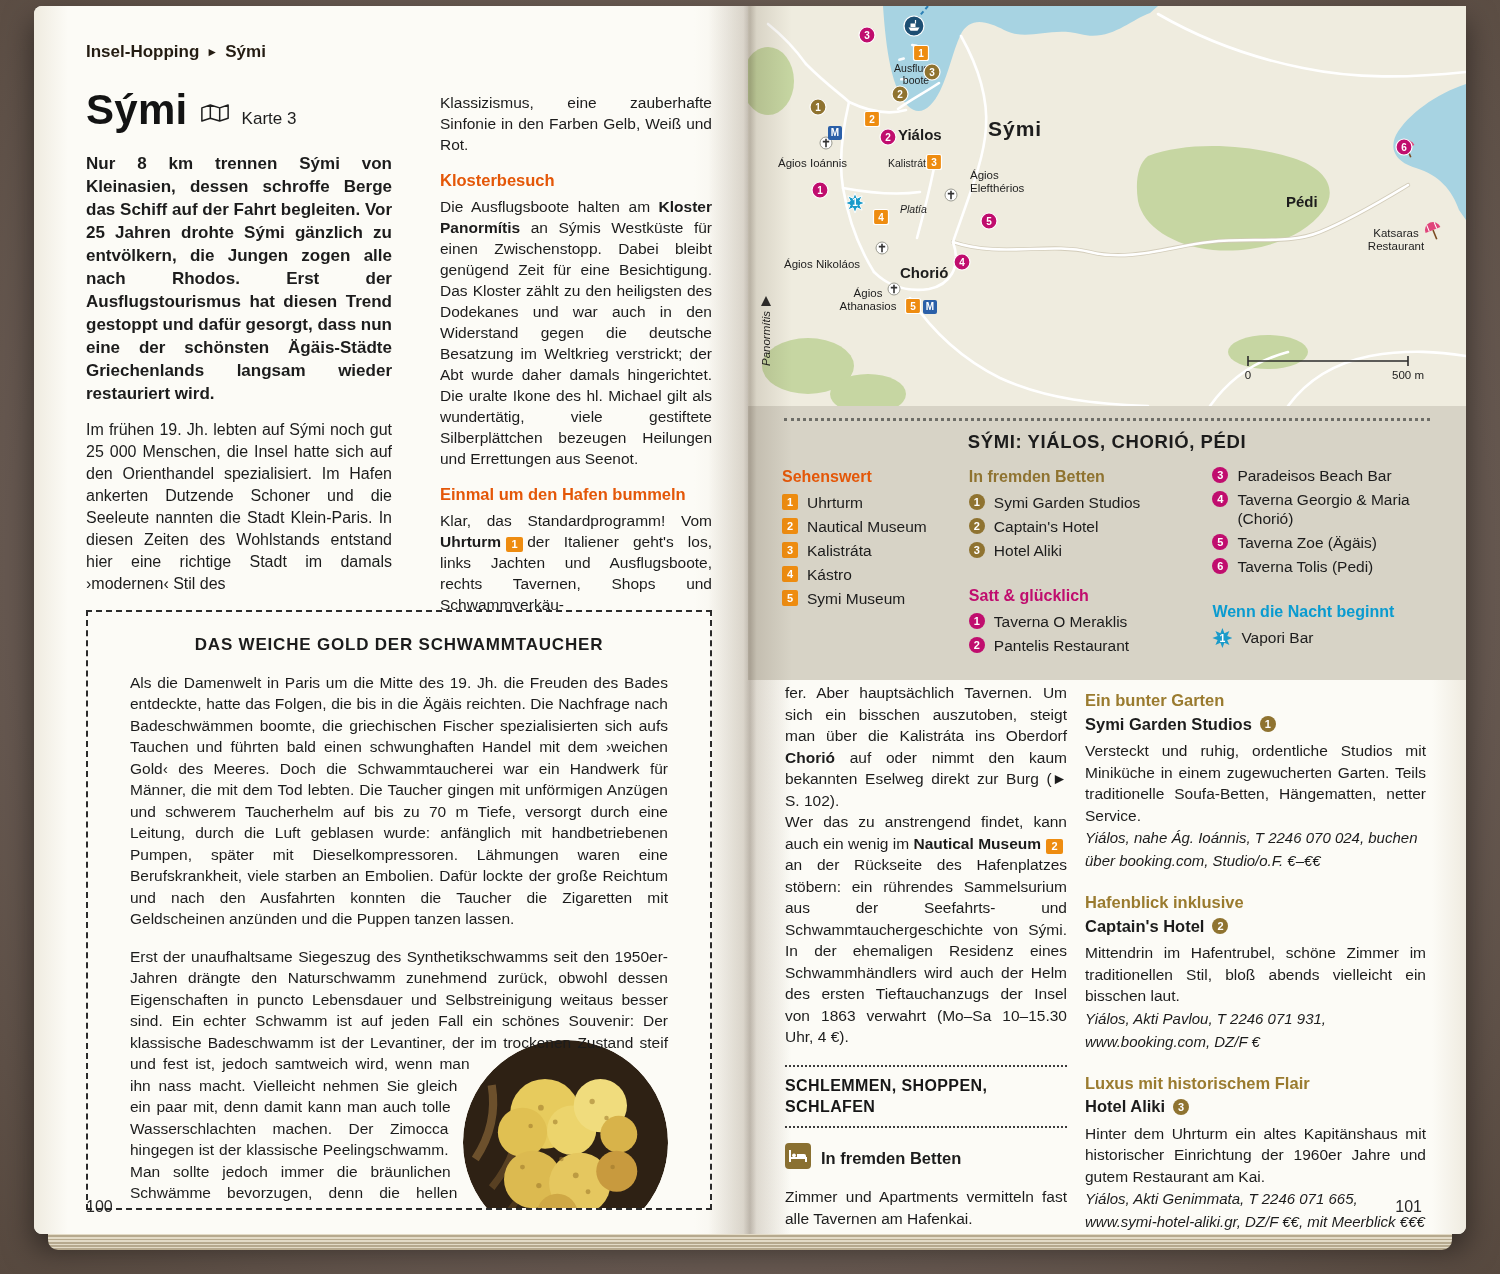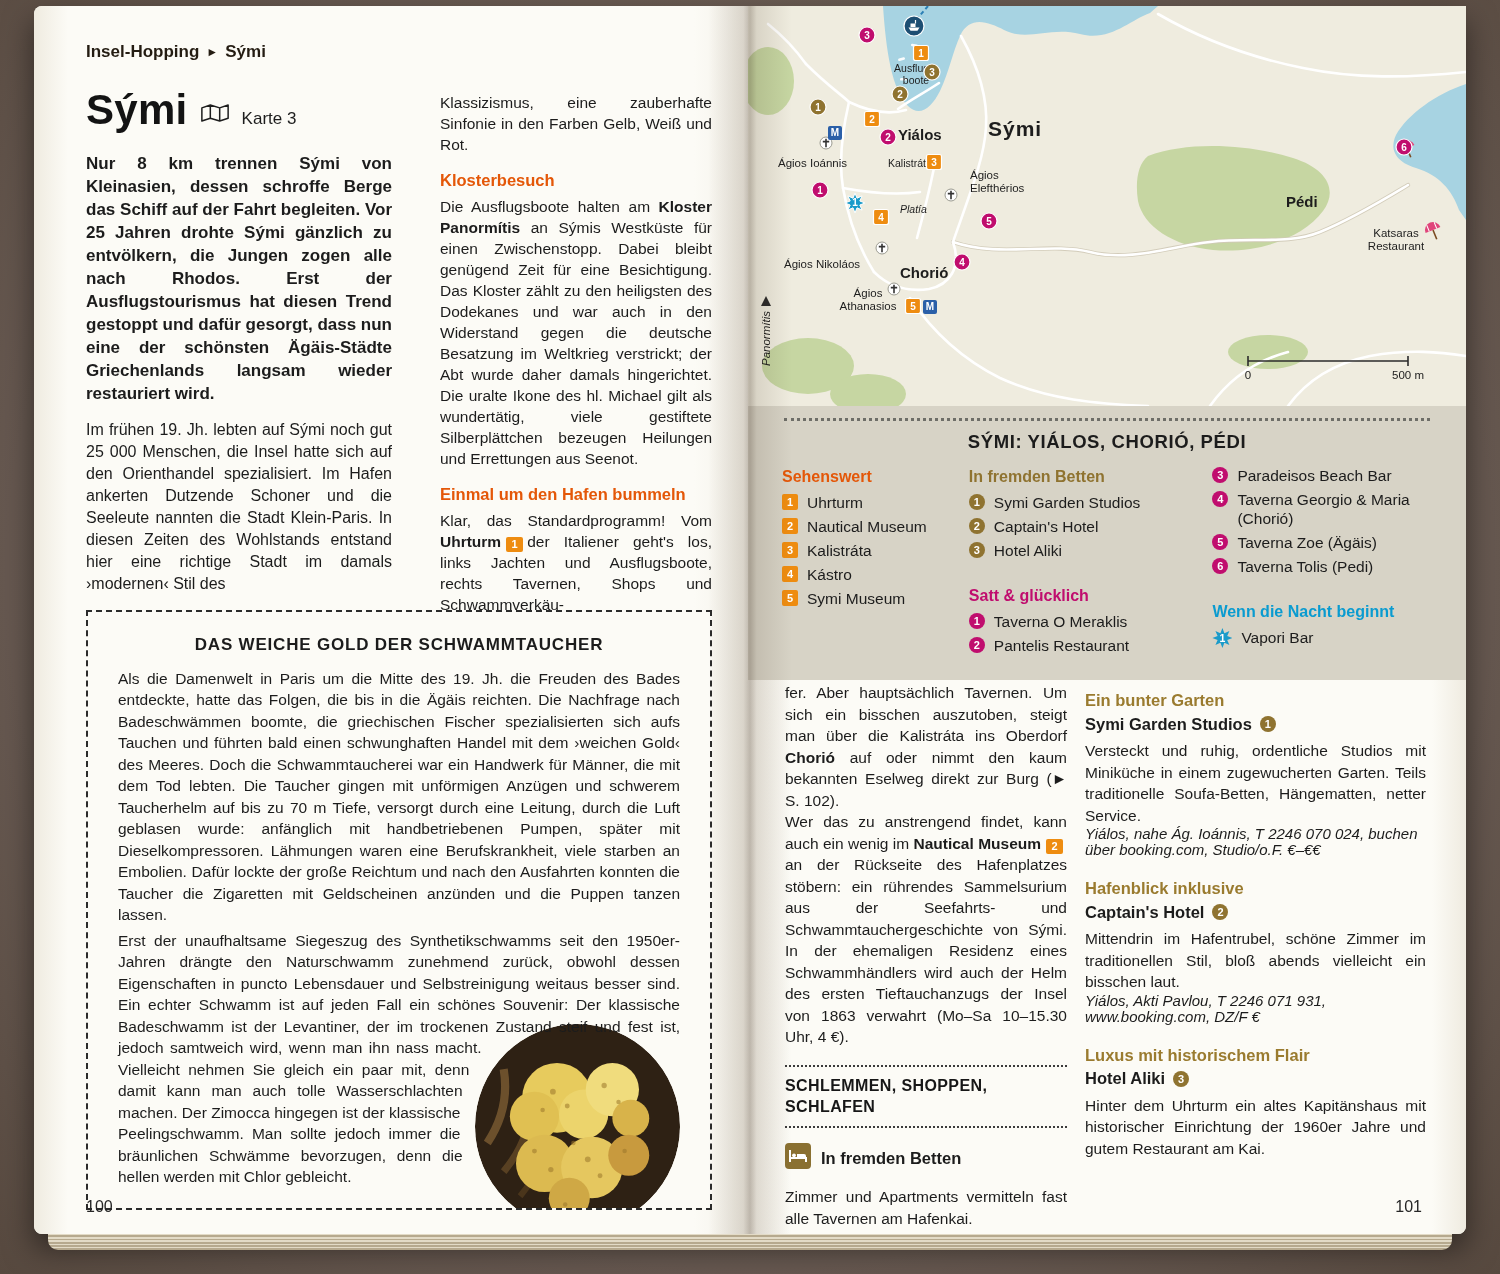--- a/index.html
+++ b/index.html
@@ -32,21 +32,21 @@
   .col2{left:406px;top:86px;width:272px;font-size:15.5px;line-height:21px;}
   .col2 p{margin:0;}
   .h-orange{color:#e45708;font-size:16.5px;line-height:20px;margin:15px 0 6px;font-weight:bold;text-align:left;}
   .m-sq-inline{display:inline-block;min-width:15px;height:15px;background:#ee8c10;color:#fff;
      font-size:11px;line-height:15px;text-align:center;font-weight:bold;border-radius:2px;
      vertical-align:-1px;margin:0 4px 0 5px;padding:0 1px;}
   .infobox{position:absolute;left:52px;top:604px;width:626px;height:600px;border:2px dashed #2b2b2b;
      background:#fcfbf6;padding:20px 26px;box-sizing:border-box;text-align:justify;
      font-size:15.5px;line-height:21.5px;color:#1c1c1c;overflow:hidden;hyphens:auto;}
   .infobox-title{text-align:center;font-weight:bold;font-size:17px;letter-spacing:.8px;margin:2px 0 12px;}
-  .infobox p{margin:4px;}
+  .infobox p{margin:16px;}
   .sponge{float:right;width:205px;height:205px;border-radius:50%;shape-outside:circle(50%);
      margin:8px 0 2px 16px;overflow:hidden;}
   .pagenum{position:absolute;bottom:18px;font-size:16px;color:#262626;}
   .pn-left{left:52px;}
   .pn-right{right:44px;}
 
   
   .map{position:absolute;left:0;top:0;width:718px;height:400px;}
   .map svg{display:block;width:718px;height:400px;}
   .mt{fill:#1d1d1d;}
@@ -82,21 +82,21 @@
   .rcol p{margin:0;}
   .rcol1{left:37px;width:282px;}
   .rcol2{left:337px;width:341px;}
   .divider{margin:17px 0 15px;border-top:2px dotted #3b3b3b;border-bottom:2px dotted #3b3b3b;
      padding:8px 0;font-weight:bold;font-size:16px;letter-spacing:.4px;text-align:left;color:#171717;}
   .bed-row{display:flex;align-items:center;gap:10px;margin:15px 0 12px;font-weight:bold;font-size:16.5px;text-align:left;}
   .tagline{color:#9a7b2f;font-weight:bold;font-size:16.5px;margin:20px 0 2px;text-align:left;}
   .tagline.first{margin-top:8px;}
   .hname{font-weight:bold;font-size:16.5px;margin:0 0 5px;text-align:left;display:flex;align-items:center;gap:8px;}
   .hname .m-ci{flex:0 0 16px;margin-top:0;}
-  .contact{font-style:italic;font-size:15px;line-height:16px;margin:5px 0 0;text-align:left;}
+  .contact{font-style:italic;font-size:15px;line-height:23px;margin:5px 0 0;text-align:left;}
 </style>
 </head>
 <body>
 
 <div class="stage">
   <div class="book">
 
     <div class="page page-left">
 
       <div class="runhead">
@@ -463,20 +463,21 @@
           </div>
         <p>Mittendrin im Hafentrubel, schöne Zimmer im traditionellen Stil, bloß abends vielleicht ein bisschen laut.</p>
         <p class="contact">Yiálos, Akti Pavlou, T 2246 071 931, www.booking.com, DZ/F €</p>
 
         <div class="tagline">Luxus mit historischem Flair</div>
         <div class="hname">
             <span>Hotel Aliki</span>
             <span class="m-ci br">3</span>
           </div>
         <p>Hinter dem Uhrturm ein altes Kapitänshaus mit historischer Einrichtung der 1960er Jahre und gutem Restaurant am Kai.</p>
+        <p class="contact">Yiálos, Akti Genimmata, T 2246 071 665, www.symi-hotel-aliki.gr, DZ/F €€, mit Meerblick €€€</p>
       </div>
 
       <div class="pagenum pn-right">101</div>
     </div>
 
     <div class="spine"></div>
   </div>
   <div class="page-stack"></div>
 </div>
 

